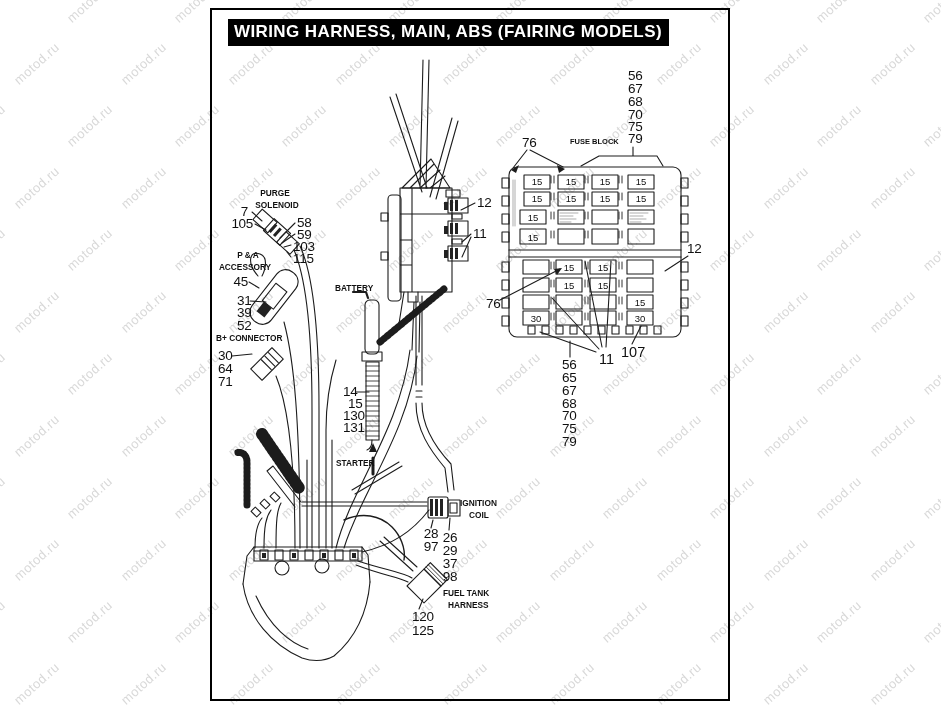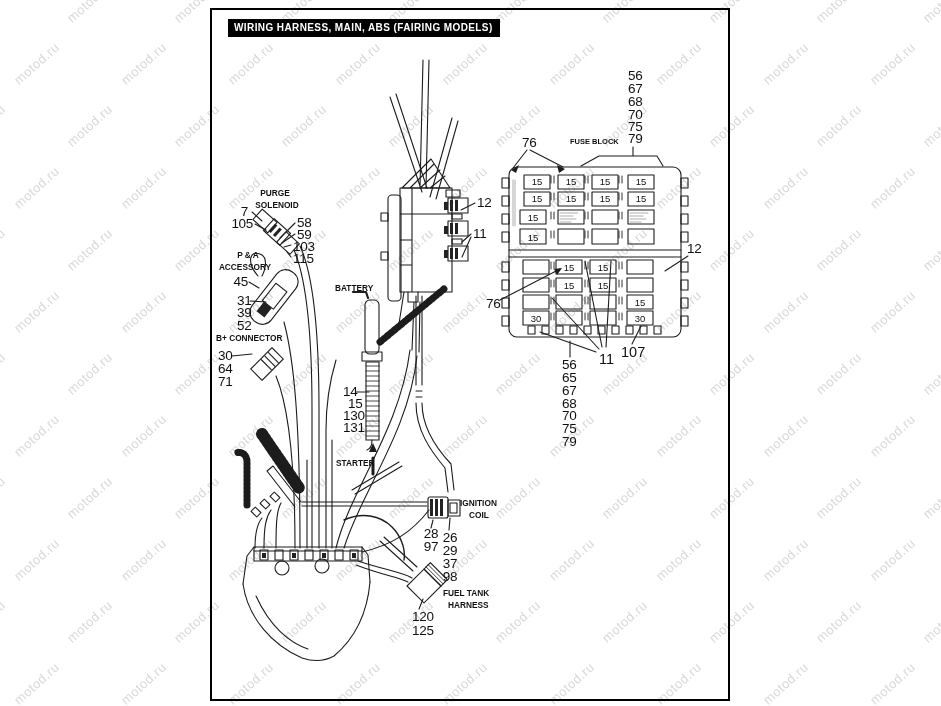--- a/index.html
+++ b/index.html
@@ -3,21 +3,21 @@
 <meta charset="utf-8">
 <style>
   html,body{margin:0;padding:0;background:#fff;}
   .page{position:relative;width:941px;height:706px;overflow:hidden;background:#fff;
         font-family:"Liberation Sans",sans-serif;}
   .wm{position:absolute;color:#d9d9d9;font-size:13px;letter-spacing:.5px;
       transform:rotate(-42deg);white-space:nowrap;user-select:none;z-index:0;}
   .frame{position:absolute;left:210px;top:8px;width:520px;height:693px;
          border:2px solid #000;z-index:1;box-sizing:border-box;}
   .titlebar{position:absolute;left:228px;top:19px;z-index:3;background:#000;color:#fff;
-            font-size:10px;font-weight:bold;letter-spacing:.4px;padding:3px 7px 4px 6px;}
+            font-size:17px;font-weight:bold;letter-spacing:.4px;padding:3px 7px 4px 6px;}
   svg.art{position:absolute;left:0;top:0;z-index:2;}
   text{font-family:"Liberation Sans",sans-serif;}
   .co{font-size:13.5px;fill:#101010;letter-spacing:-.3px;}
   .co2{font-size:14.5px;fill:#101010;}
   .lbl{font-size:8.3px;font-weight:bold;fill:#101010;}
   .fbl{font-size:7.5px;font-weight:bold;fill:#101010;}
   .fz{font-size:9.5px;fill:#101010;}
 </style>
 </head>
 <body>

